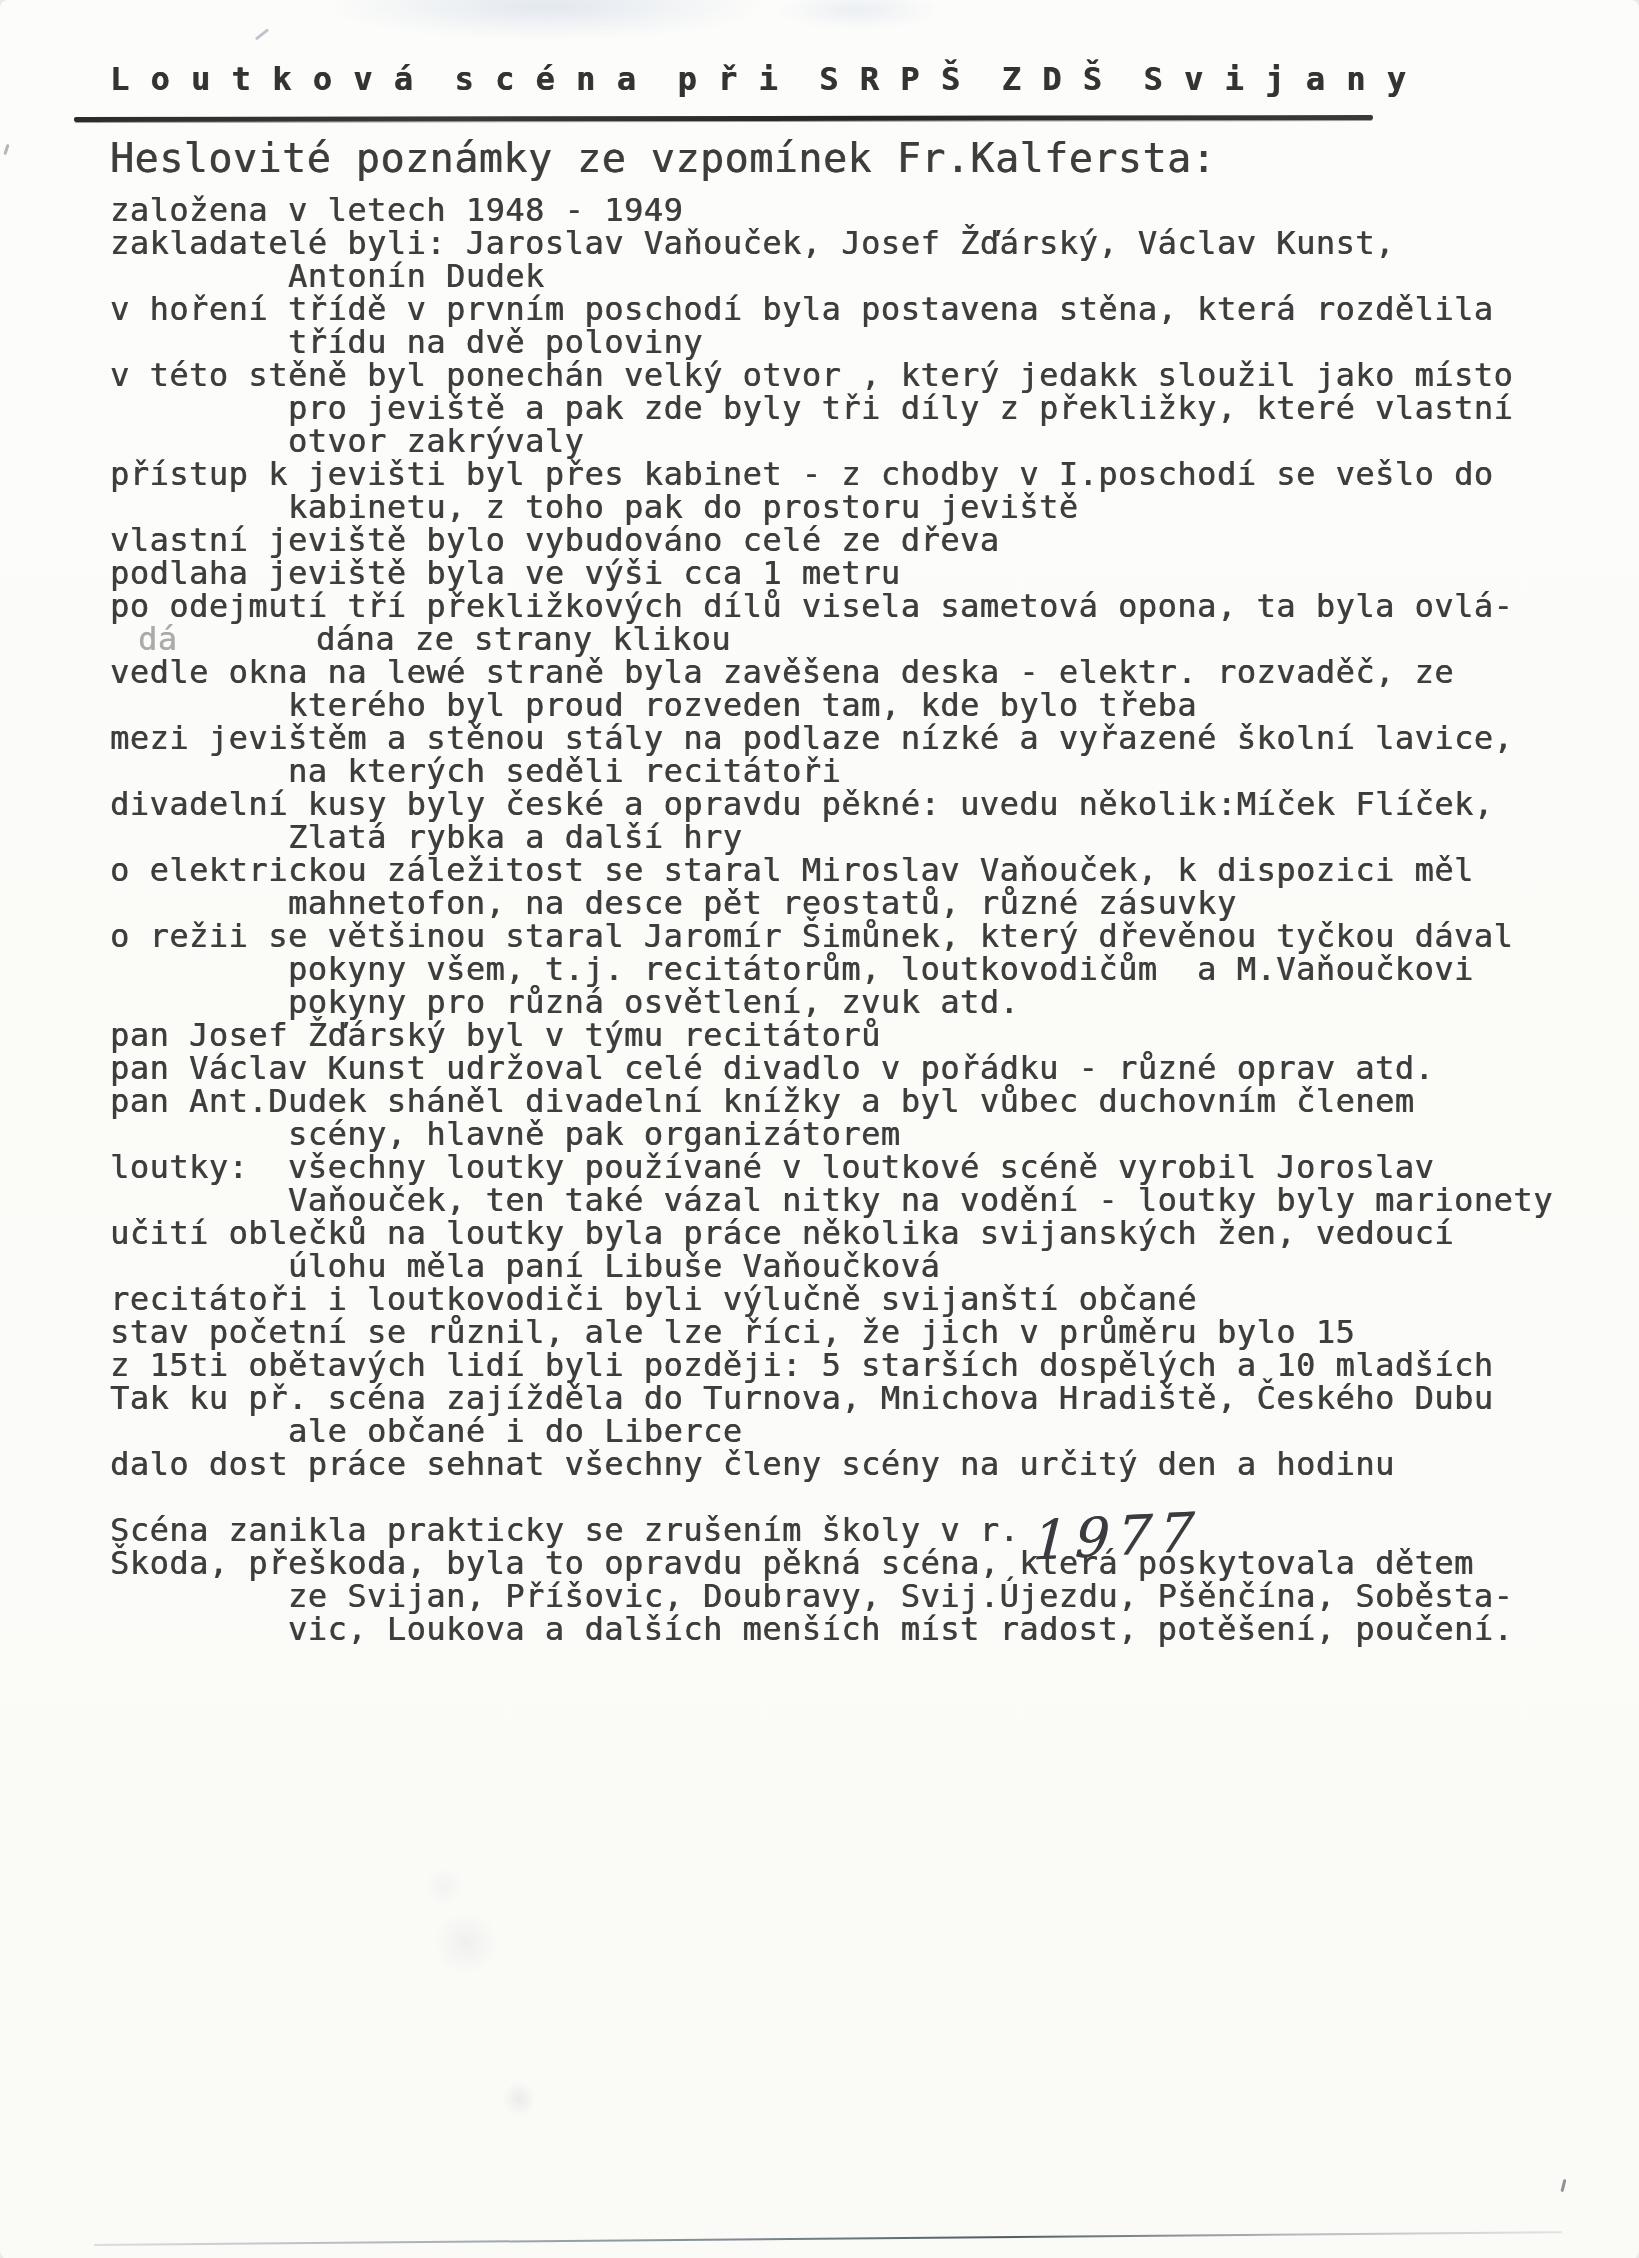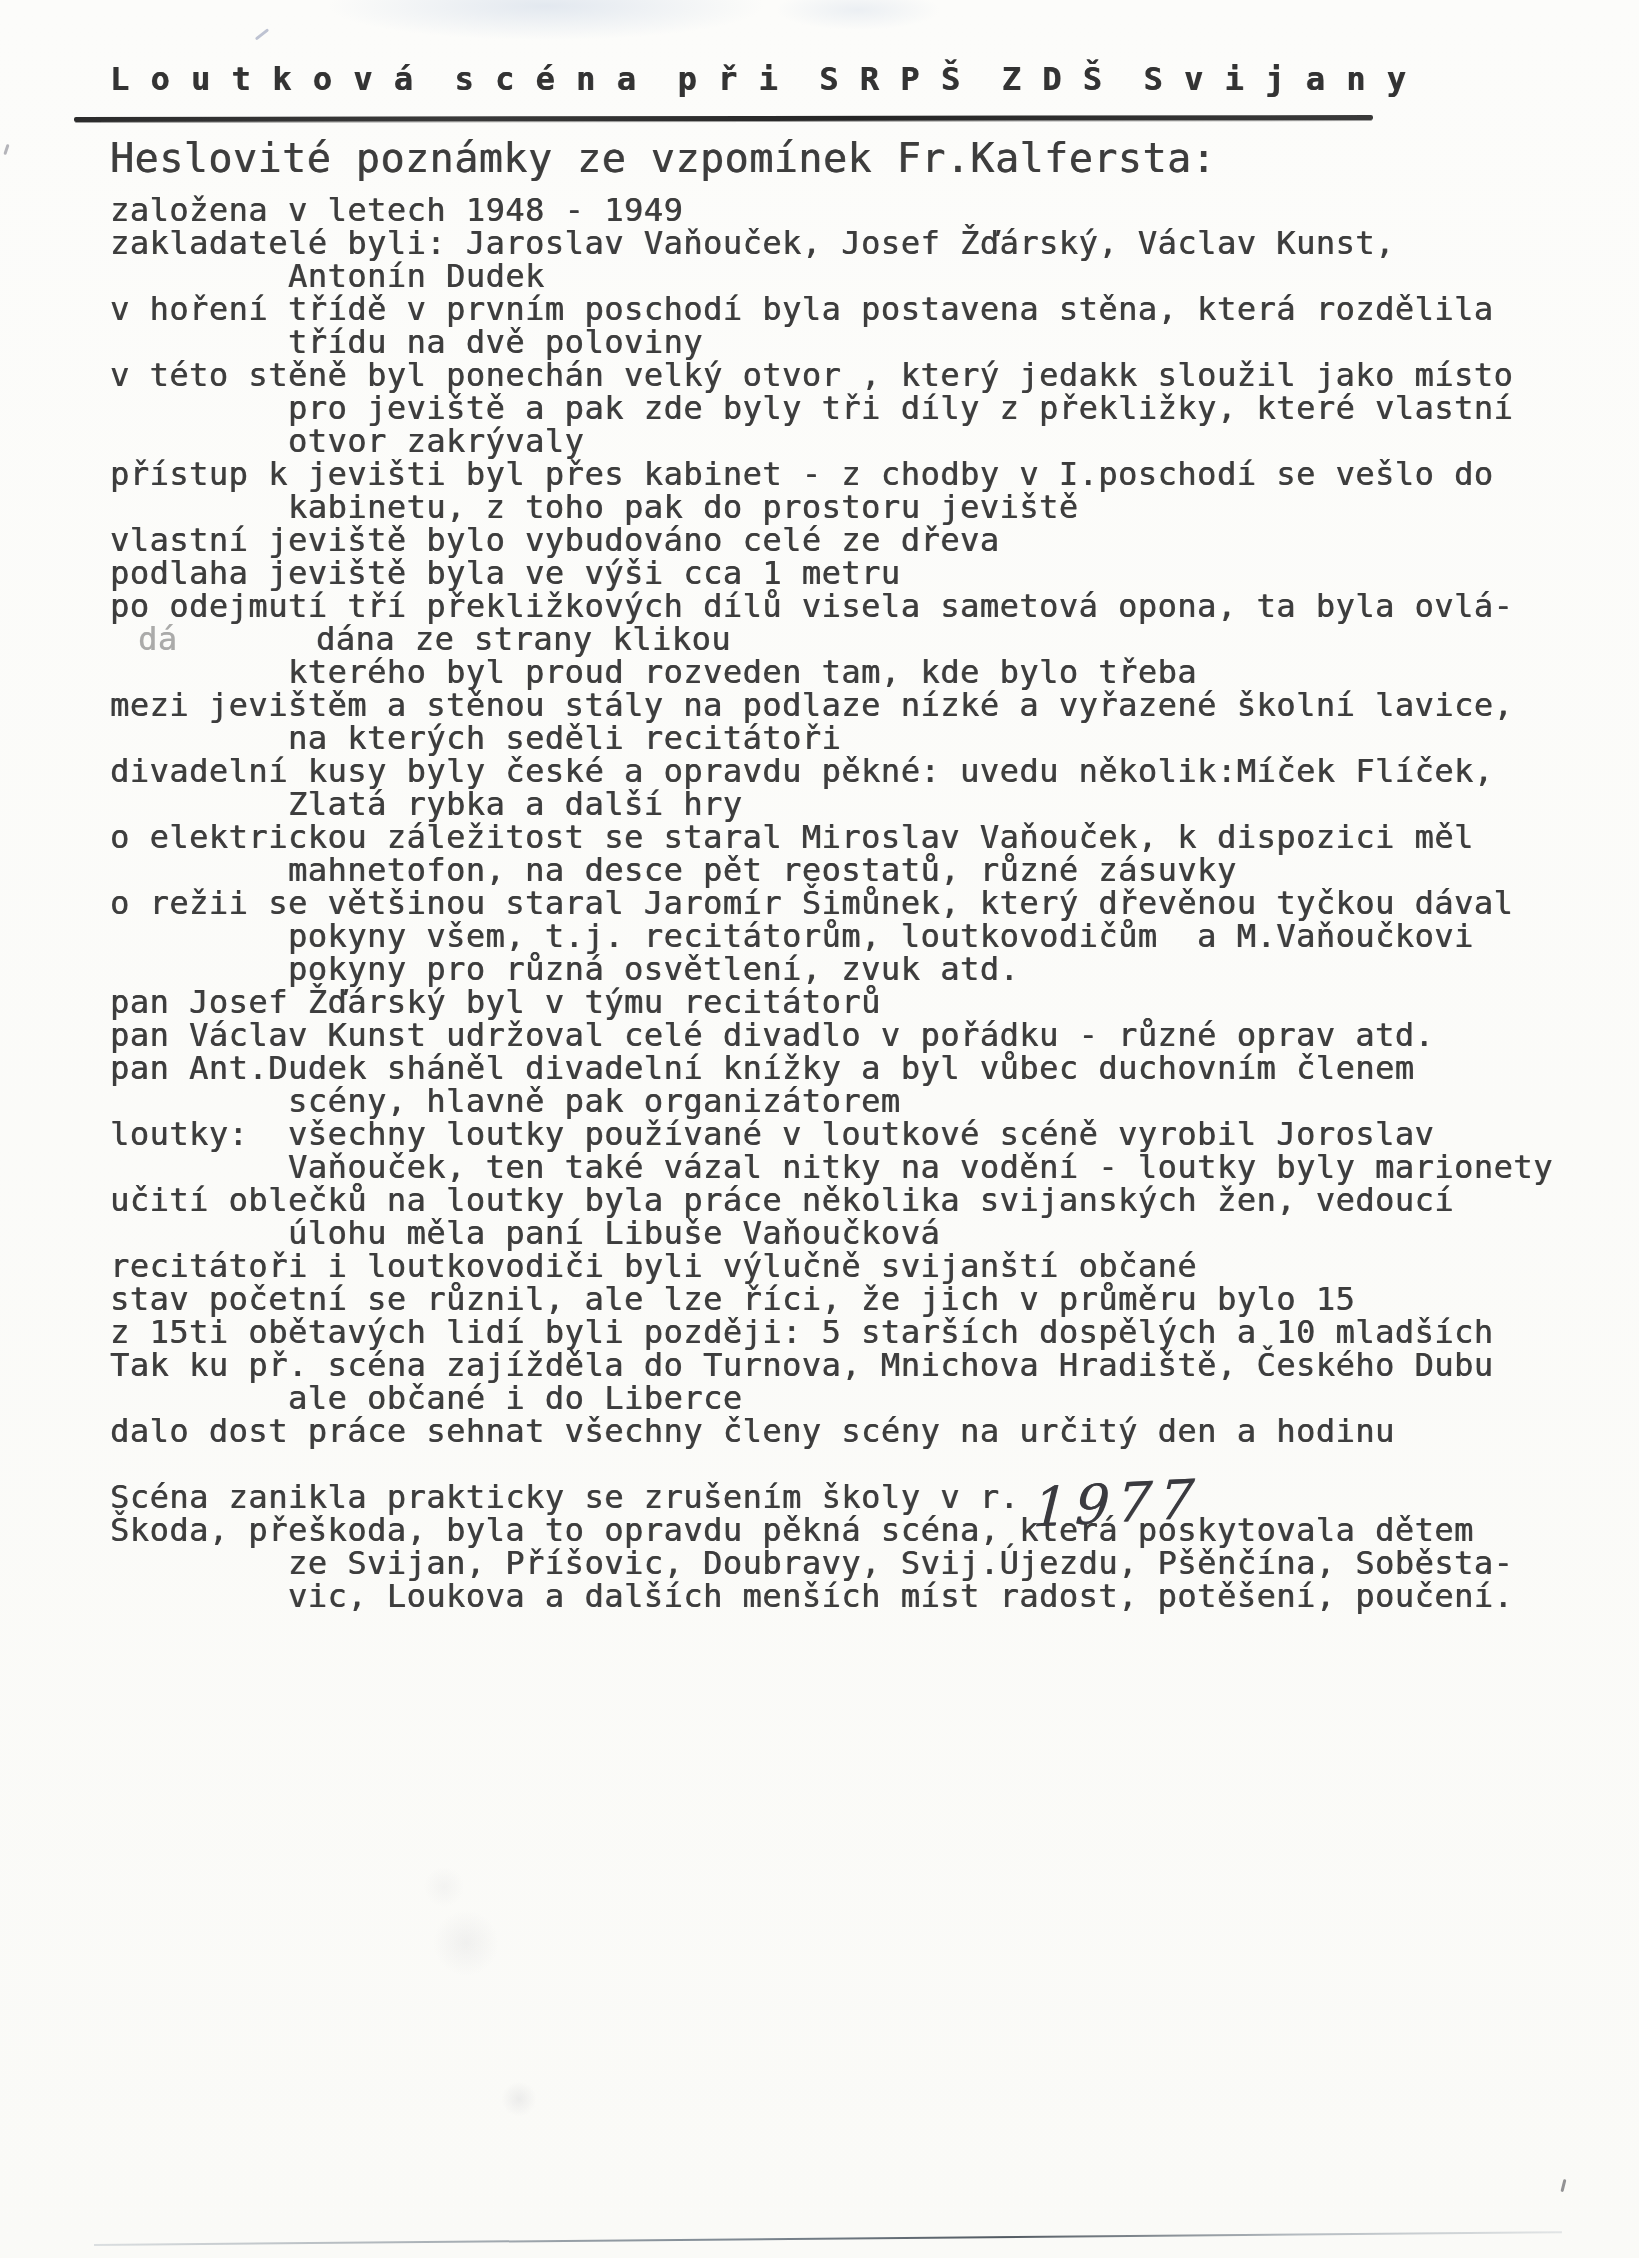--- a/index.html
+++ b/index.html
@@ -10,20 +10,21 @@
     overflow:hidden;
     font-family:"DejaVu Sans Mono","Liberation Mono",monospace;
     color:#3d3d3d;
     background:
       radial-gradient(ellipse 312px 49px at 546px 5.9px, rgba(185,200,222,.38), transparent 70%),
       radial-gradient(ellipse 117px 29px at 858px 9.8px, rgba(185,200,222,.25), transparent 70%),
       radial-gradient(circle 47px at 466px 1943px, rgba(150,150,162,.10), transparent 70%),
       radial-gradient(circle 25px at 519px 2099px, rgba(140,140,152,.13), transparent 70%),
       radial-gradient(circle 29px at 444px 1887px, rgba(150,150,162,.07), transparent 70%),
       linear-gradient(#fcfcfa,#fafaf7);
+    border-radius: 8px;
   }
   .typed{
     text-shadow:0.5px 0 0.6px rgba(55,55,55,.8), -0.3px 0 0.5px rgba(55,55,55,.35);
   }
   .title{
     position:absolute;top:60px;left:110px;margin:0;
     font-size:32px;font-weight:bold;letter-spacing:1px;white-space:pre;
     color:#333;
   }
   .title-underline{
@@ -88,20 +89,21 @@
       <div class="line"><span>         třídu na dvě poloviny</span></div>
       <div class="line"><span>v této stěně byl ponechán velký otvor , který jedakk sloužil jako místo</span></div>
       <div class="line"><span>         pro jeviště a pak zde byly tři díly z překližky, které vlastní</span></div>
       <div class="line"><span>         otvor zakrývaly</span></div>
       <div class="line"><span>přístup k jevišti byl přes kabinet - z chodby v I.poschodí se vešlo do</span></div>
       <div class="line"><span>         kabinetu, z toho pak do prostoru jeviště</span></div>
       <div class="line"><span>vlastní jeviště bylo vybudováno celé ze dřeva</span></div>
       <div class="line"><span>podlaha jeviště byla ve výši cca 1 metru</span></div>
       <div class="line"><span>po odejmutí tří překližkových dílů visela sametová opona, ta byla ovlá-</span></div>
       <div class="line"><span class="ghost">dá</span><span>       dána ze strany klikou</span></div>
+      <div class="line"><span>vedle okna na lewé straně byla zavěšena deska - elektr. rozvaděč, ze</span></div>
       <div class="line"><span>         kterého byl proud rozveden tam, kde bylo třeba</span></div>
       <div class="line"><span>mezi jevištěm a stěnou stály na podlaze nízké a vyřazené školní lavice,</span></div>
       <div class="line"><span>         na kterých seděli recitátoři</span></div>
       <div class="line"><span>divadelní kusy byly české a opravdu pěkné: uvedu několik:Míček Flíček,</span></div>
       <div class="line"><span>         Zlatá rybka a další hry</span></div>
       <div class="line"><span>o elektrickou záležitost se staral Miroslav Vaňouček, k dispozici měl</span></div>
       <div class="line"><span>         mahnetofon, na desce pět reostatů, různé zásuvky</span></div>
       <div class="line"><span>o režii se většinou staral Jaromír Šimůnek, který dřevěnou tyčkou dával</span></div>
       <div class="line"><span>         pokyny všem, t.j. recitátorům, loutkovodičům  a M.Vaňoučkovi</span></div>
       <div class="line"><span>         pokyny pro různá osvětlení, zvuk atd.</span></div>

